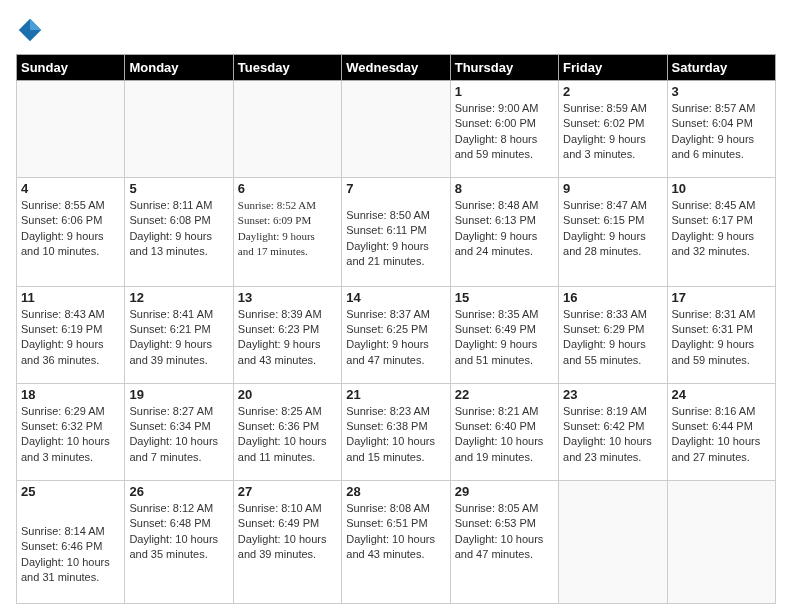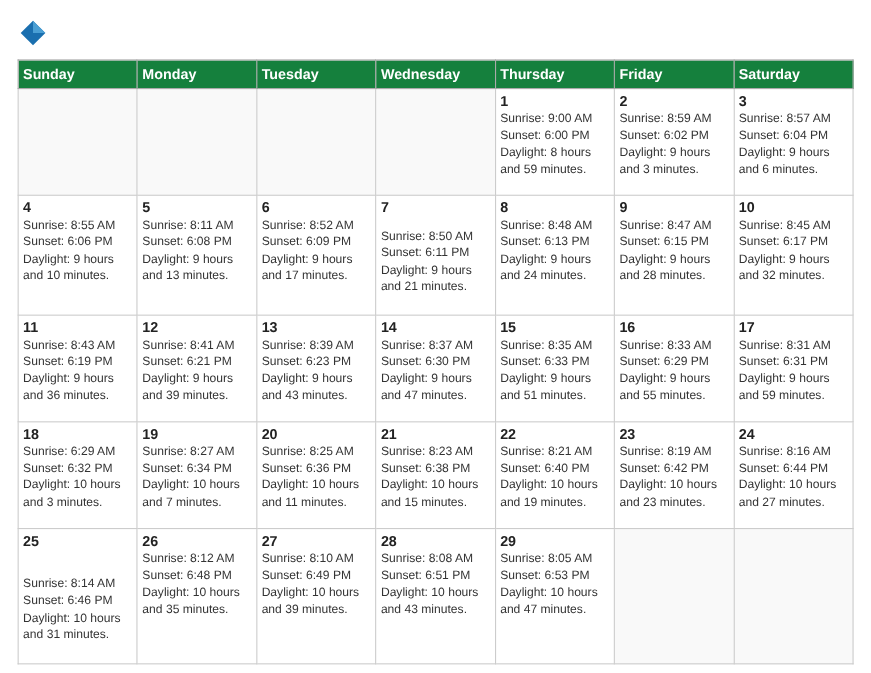--- a/index.html
+++ b/index.html
@@ -59,21 +59,21 @@
       font-size: 16px;
       color: #555;
     }
     .calendar {
       flex: 1;
       border-collapse: collapse;
       width: 100%;
       table-layout: fixed;
     }
     .calendar th {
-      background: #15803d;
+      background: #000000;
       color: #fff;
       font-size: 13px;
       font-weight: bold;
       padding: 5px 4px;
       text-align: left;
       border: 1px solid #aaa;
     }
     .calendar td {
       vertical-align: top;
       border: 1px solid #ccc;
@@ -170,21 +170,21 @@
           </td>
           <td>
             <span class="day-num">5</span>
             <div class="day-info" style="white-space: pre-line;">Sunrise: 8:11 AM
 Sunset: 6:08 PM
 Daylight: 9 hours
 and 13 minutes.</div>
           </td>
           <td>
             <span class="day-num">6</span>
-            <div class="day-info" style="white-space: pre-line;">Sunrise: 8:52 AM
+            <div class="day-info" style="white-space: pre-line; font-family: Liberation Serif, serif;">Sunrise: 8:52 AM
 Sunset: 6:09 PM
 Daylight: 9 hours
 and 17 minutes.</div>
           </td>
           <td>
             <span class="day-num">7</span>
             <div class="day-info" style="white-space: pre-line; margin-top: 12px;">Sunrise: 8:50 AM
 Sunset: 6:11 PM
 Daylight: 9 hours
 and 21 minutes.</div>
@@ -229,28 +229,28 @@
           <td>
             <span class="day-num">13</span>
             <div class="day-info" style="white-space: pre-line;">Sunrise: 8:39 AM
 Sunset: 6:23 PM
 Daylight: 9 hours
 and 43 minutes.</div>
           </td>
           <td>
             <span class="day-num">14</span>
             <div class="day-info" style="white-space: pre-line;">Sunrise: 8:37 AM
-Sunset: 6:30 PM
+Sunset: 6:25 PM
 Daylight: 9 hours
 and 47 minutes.</div>
           </td>
           <td>
             <span class="day-num">15</span>
             <div class="day-info" style="white-space: pre-line;">Sunrise: 8:35 AM
-Sunset: 6:33 PM
+Sunset: 6:49 PM
 Daylight: 9 hours
 and 51 minutes.</div>
           </td>
           <td>
             <span class="day-num">16</span>
             <div class="day-info" style="white-space: pre-line;">Sunrise: 8:33 AM
 Sunset: 6:29 PM
 Daylight: 9 hours
 and 55 minutes.</div>
           </td>

